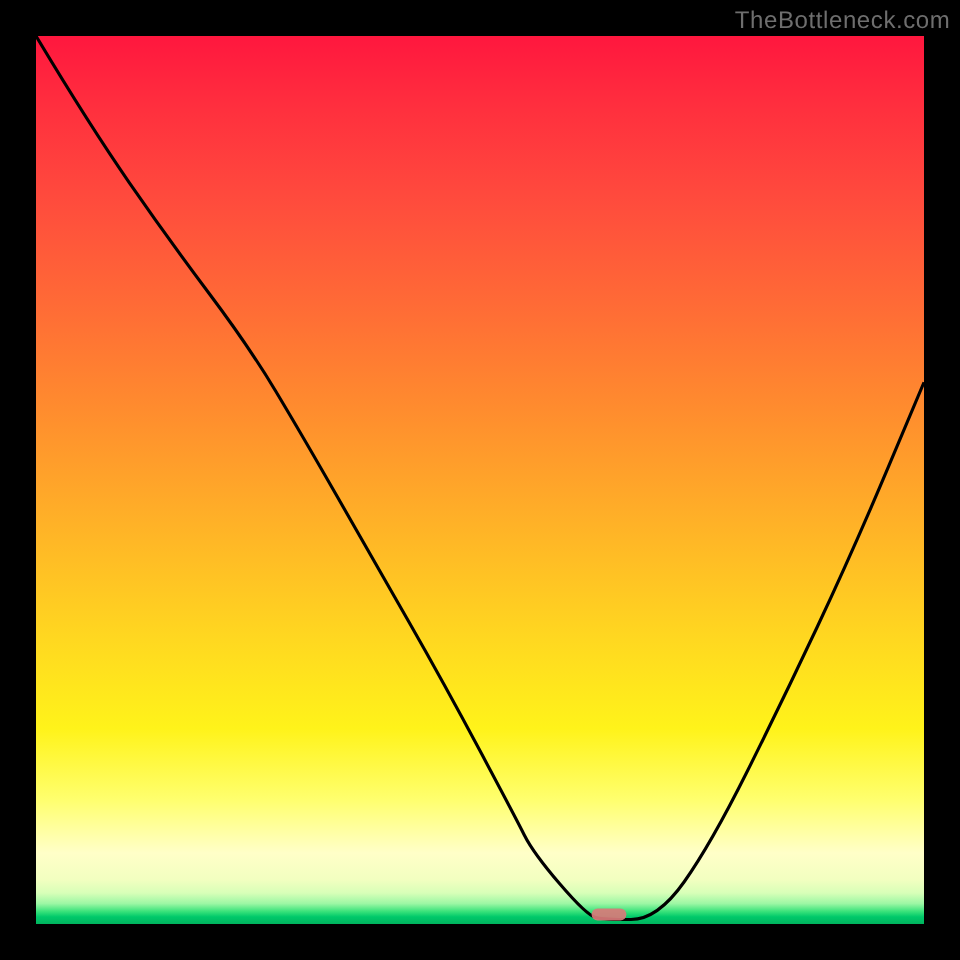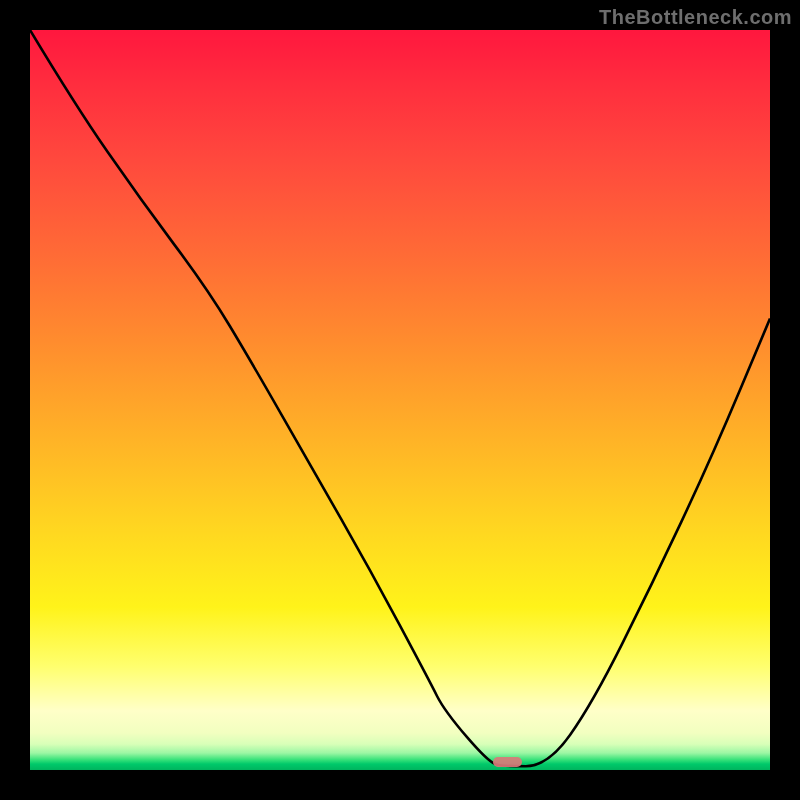--- a/index.html
+++ b/index.html
@@ -48,21 +48,21 @@
     border-radius: 5px;
     background: #d97a7a;
     opacity: 0.92;
   }
   .watermark {
     position: absolute;
     top: 6px;
     right: 8px;
     font-family: Arial, Helvetica, sans-serif;
     font-size: 20px;
-    font-weight: bold;
+    font-weight: normal;
     color: #6e6e6e;
     letter-spacing: 0.5px;
   }
   svg.curve {
     position: absolute;
     left: 0;
     top: 0;
     width: 740px;
     height: 740px;
   }

